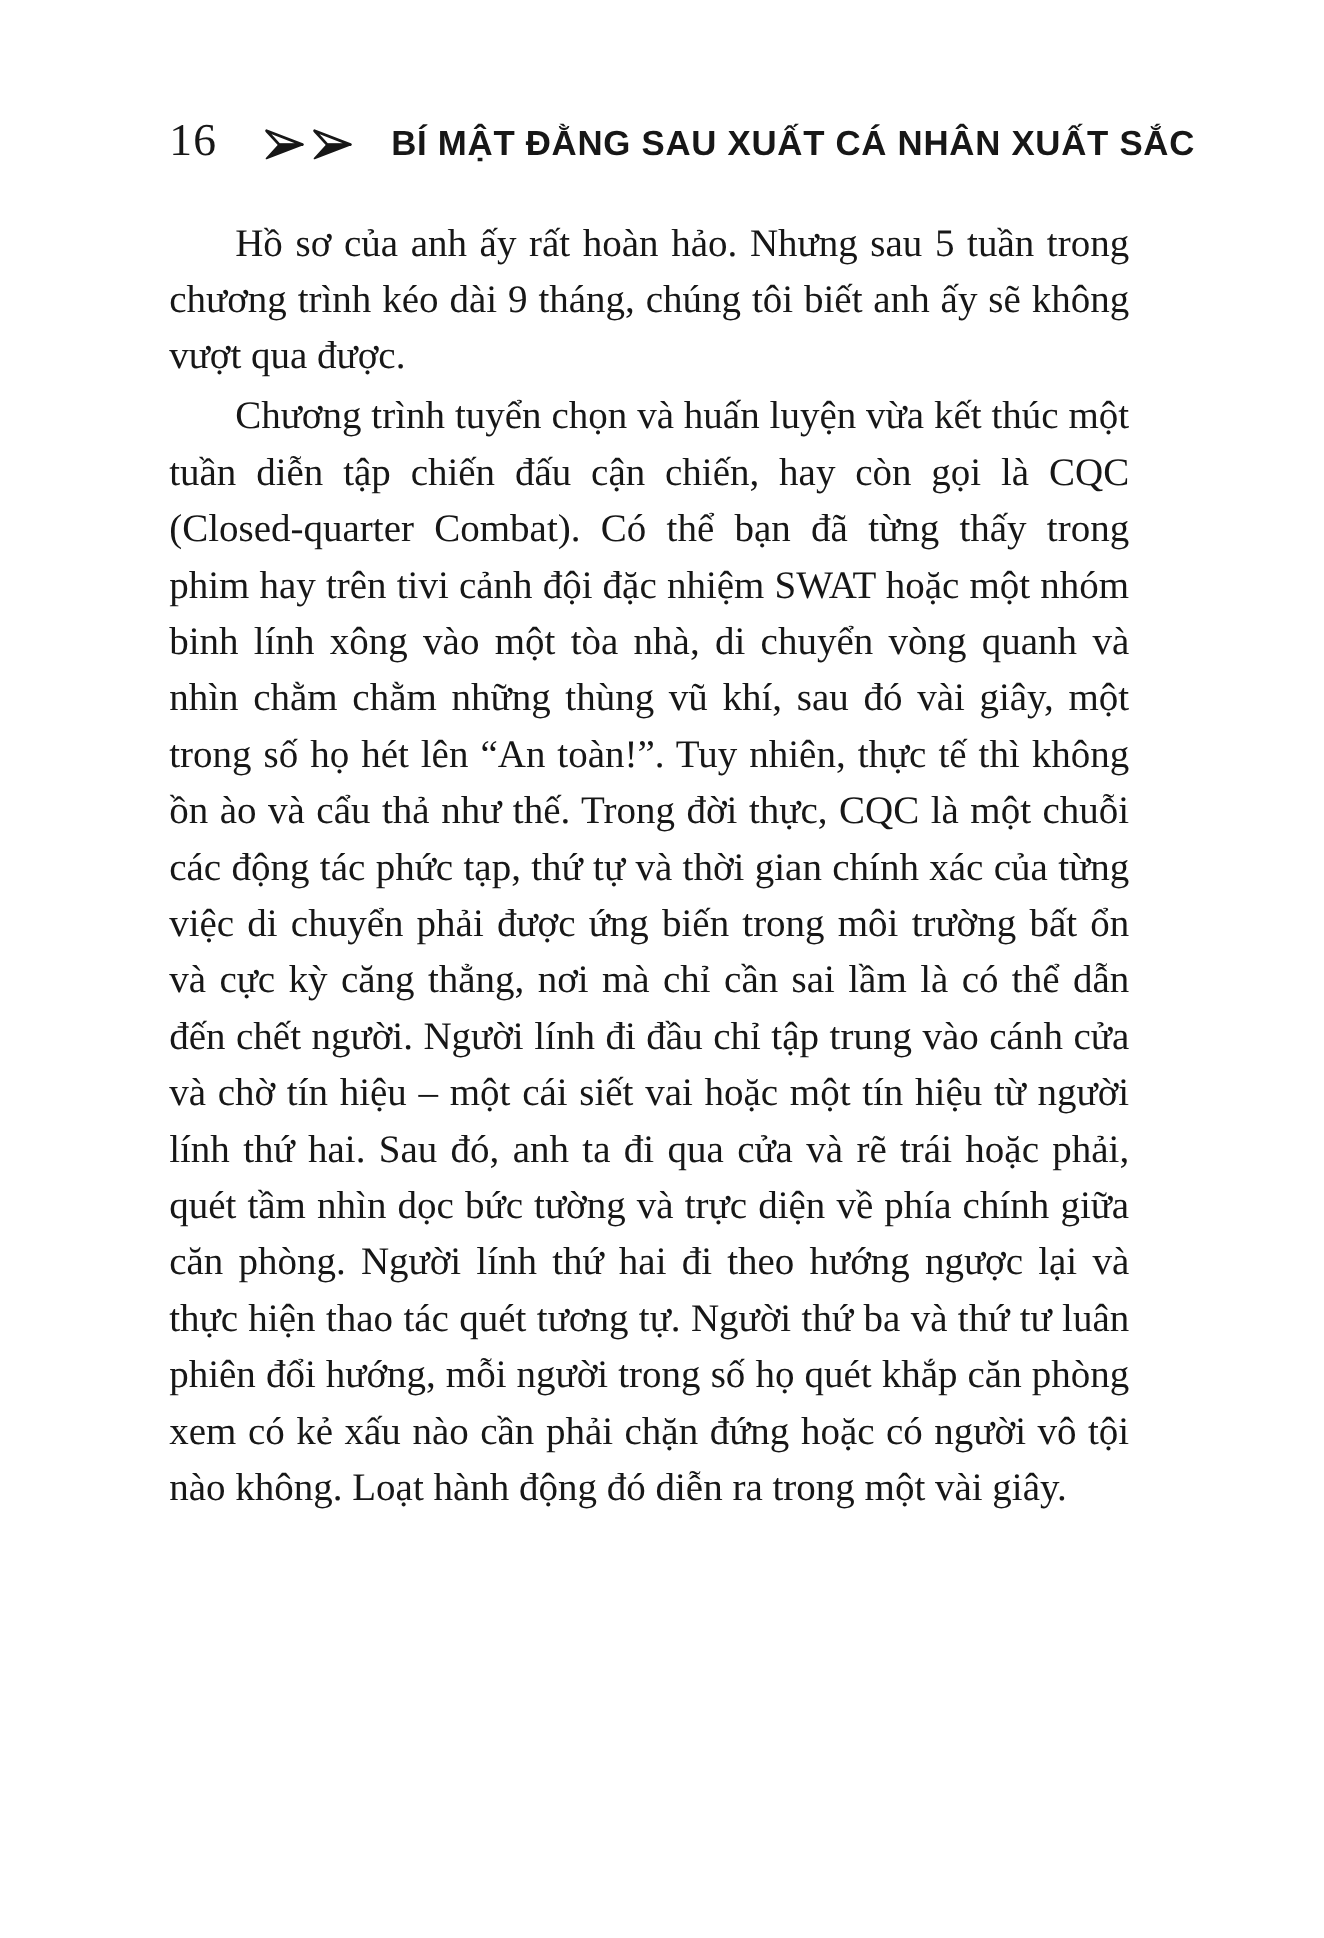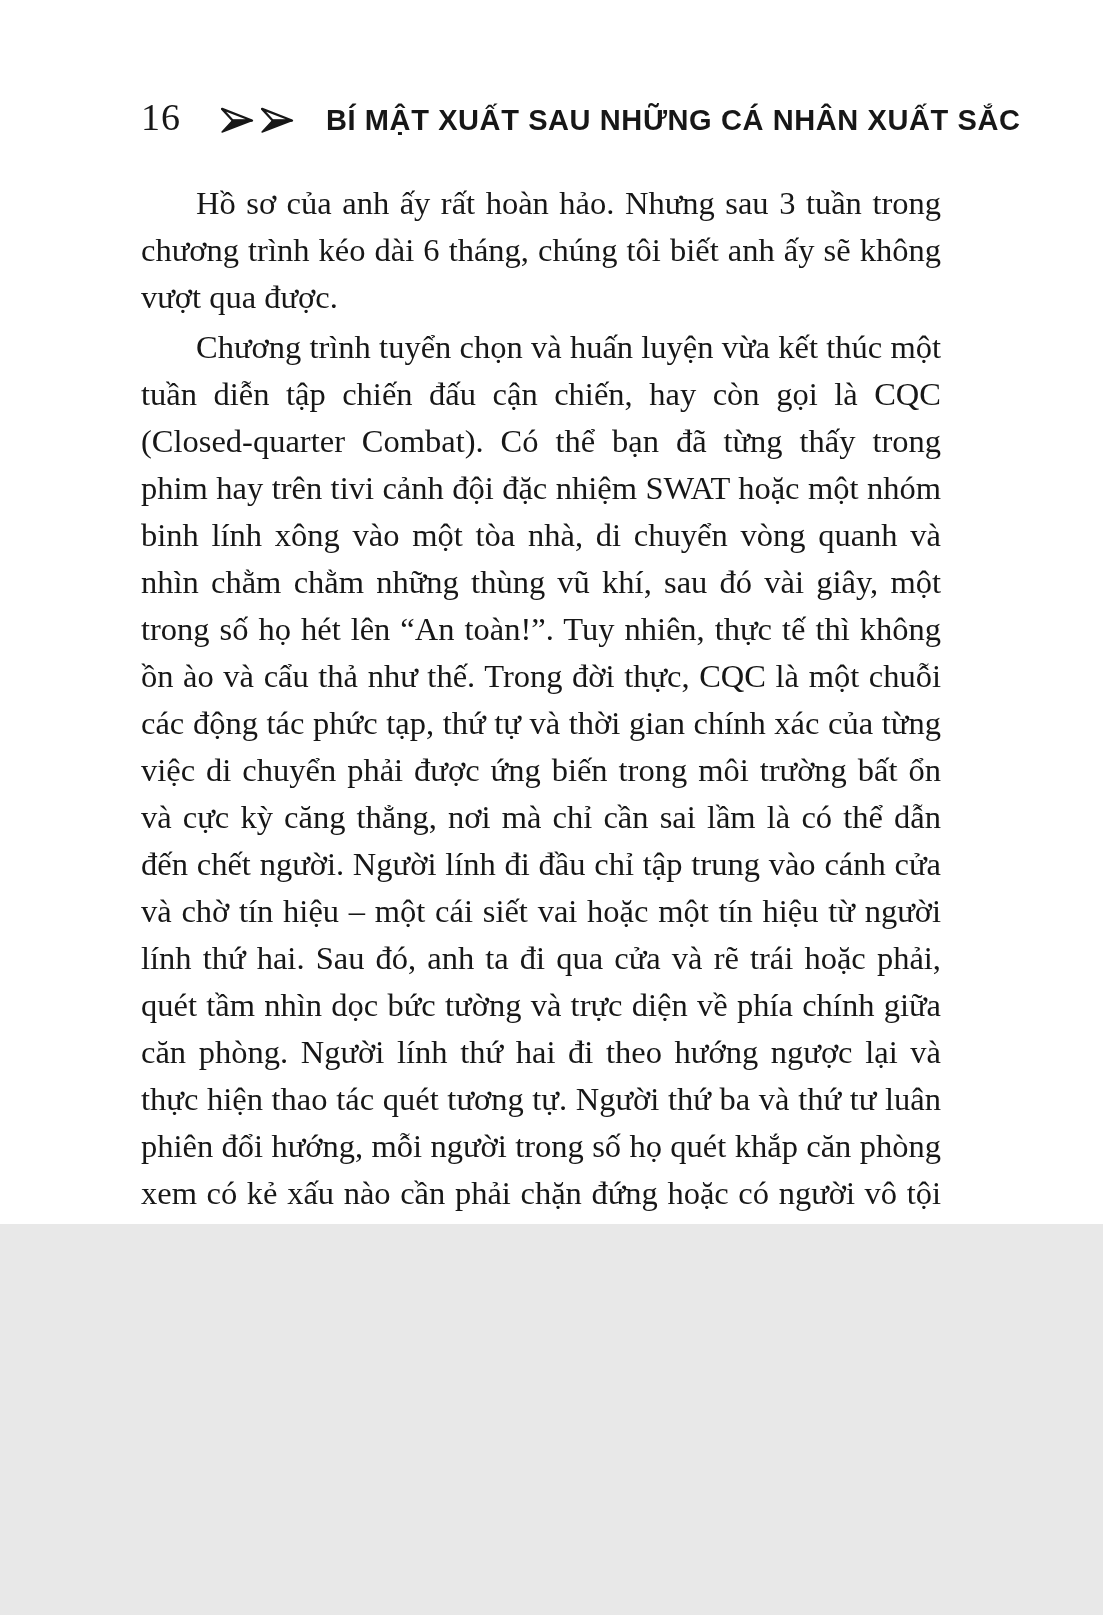--- a/index.html
+++ b/index.html
@@ -1,19 +1,19 @@
 <!DOCTYPE html>
 <html><head>
 <meta charset="utf-8">
 <style>
   html, body { margin: 0; padding: 0; background: #e8e8e8; }
   .page {
     position: relative;
     width: 1103px;
-    height: 1224px;
+    height: 1615px;
     margin: 0 auto;
     background: #ffffff;
     color: #171717;
     font-family: "Liberation Serif", serif;
     overflow: hidden;
   }
   .header {
     position: absolute;
     left: 141px;
     top: 98px;
@@ -70,21 +70,21 @@
       <svg width="33" height="27" viewBox="0 0 34 28">
         <polygon points="1,2 32,14 12,14" fill="#ffffff" stroke="#171717" stroke-width="2.4" stroke-linejoin="round"></polygon>
         <polygon points="32,14 12,14 1,26" fill="#171717" stroke="#171717" stroke-width="1.5" stroke-linejoin="round"></polygon>
       </svg>
       <svg width="33" height="27" viewBox="0 0 34 28">
         <polygon points="1,2 32,14 12,14" fill="#ffffff" stroke="#171717" stroke-width="2.4" stroke-linejoin="round"></polygon>
         <polygon points="32,14 12,14 1,26" fill="#171717" stroke="#171717" stroke-width="1.5" stroke-linejoin="round"></polygon>
       </svg>
     </span>
 
-    <span class="running-title">BÍ MẬT XUẤT SAU NHỮNG CÁ NHÂN XUẤT SẮC</span>
+    <span class="running-title">BÍ MẬT ĐẰNG SAU XUẤT CÁ NHÂN XUẤT SẮC</span>
   </div>
 
   <div class="content">
-      <p class="para">Hồ sơ của anh ấy rất hoàn hảo. Nhưng sau 3 tuần trong chương trình kéo dài 6 tháng, chúng tôi biết anh ấy sẽ không vượt qua được.</p>
+      <p class="para">Hồ sơ của anh ấy rất hoàn hảo. Nhưng sau 5 tuần trong chương trình kéo dài 9 tháng, chúng tôi biết anh ấy sẽ không vượt qua được.</p>
       <p class="para">Chương trình tuyển chọn và huấn luyện vừa kết thúc một tuần diễn tập chiến đấu cận chiến, hay còn gọi là CQC (Closed-quarter Combat). Có thể bạn đã từng thấy trong phim hay trên tivi cảnh đội đặc nhiệm SWAT hoặc một nhóm binh lính xông vào một tòa nhà, di chuyển vòng quanh và nhìn chằm chằm những thùng vũ khí, sau đó vài giây, một trong số họ hét lên “An toàn!”. Tuy nhiên, thực tế thì không ồn ào và cẩu thả như thế. Trong đời thực, CQC là một chuỗi các động tác phức tạp, thứ tự và thời gian chính xác của từng việc di chuyển phải được ứng biến trong môi trường bất ổn và cực kỳ căng thẳng, nơi mà chỉ cần sai lầm là có thể dẫn đến chết người. Người lính đi đầu chỉ tập trung vào cánh cửa và chờ tín hiệu – một cái siết vai hoặc một tín hiệu từ người lính thứ hai. Sau đó, anh ta đi qua cửa và rẽ trái hoặc phải, quét tầm nhìn dọc bức tường và trực diện về phía chính giữa căn phòng. Người lính thứ hai đi theo hướng ngược lại và thực hiện thao tác quét tương tự. Người thứ ba và thứ tư luân phiên đổi hướng, mỗi người trong số họ quét khắp căn phòng xem có kẻ xấu nào cần phải chặn đứng hoặc có người vô tội nào không. Loạt hành động đó diễn ra trong một vài giây.</p>
     </div>
 
 </div>
 
 </body></html>

